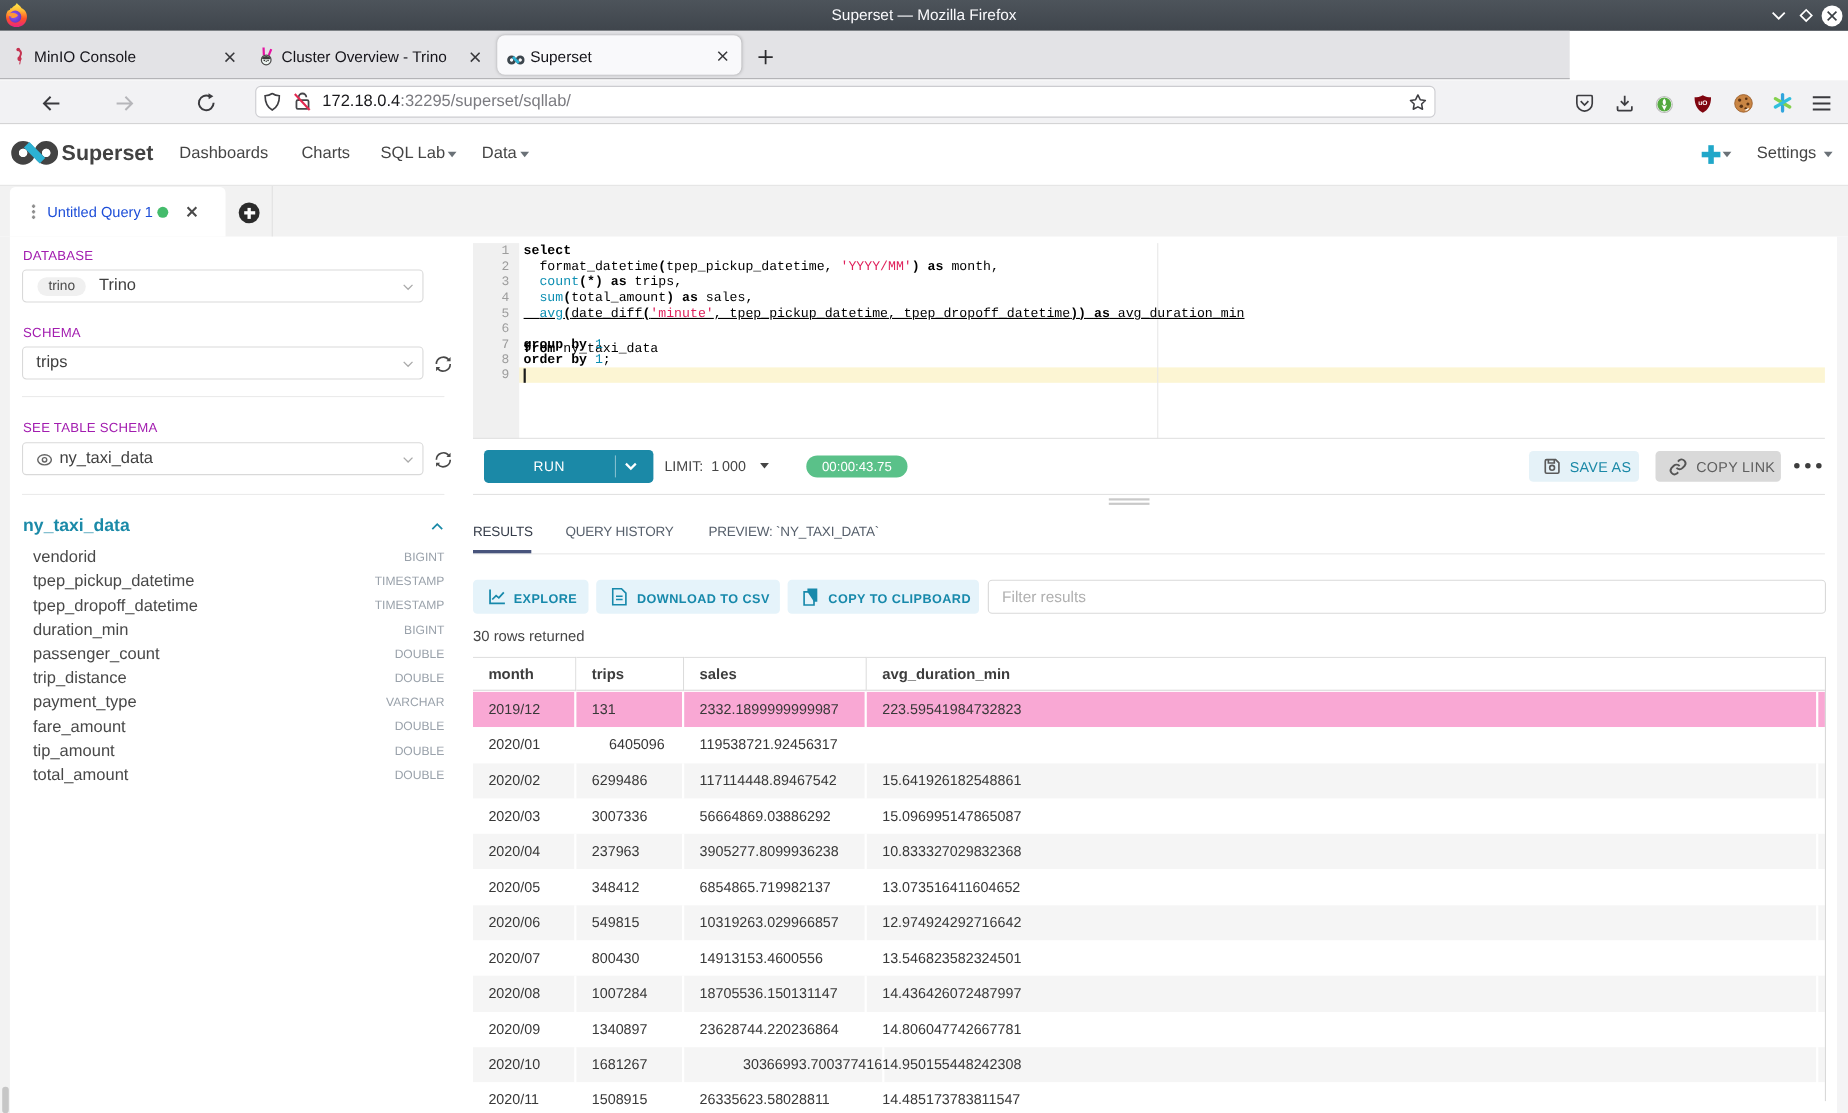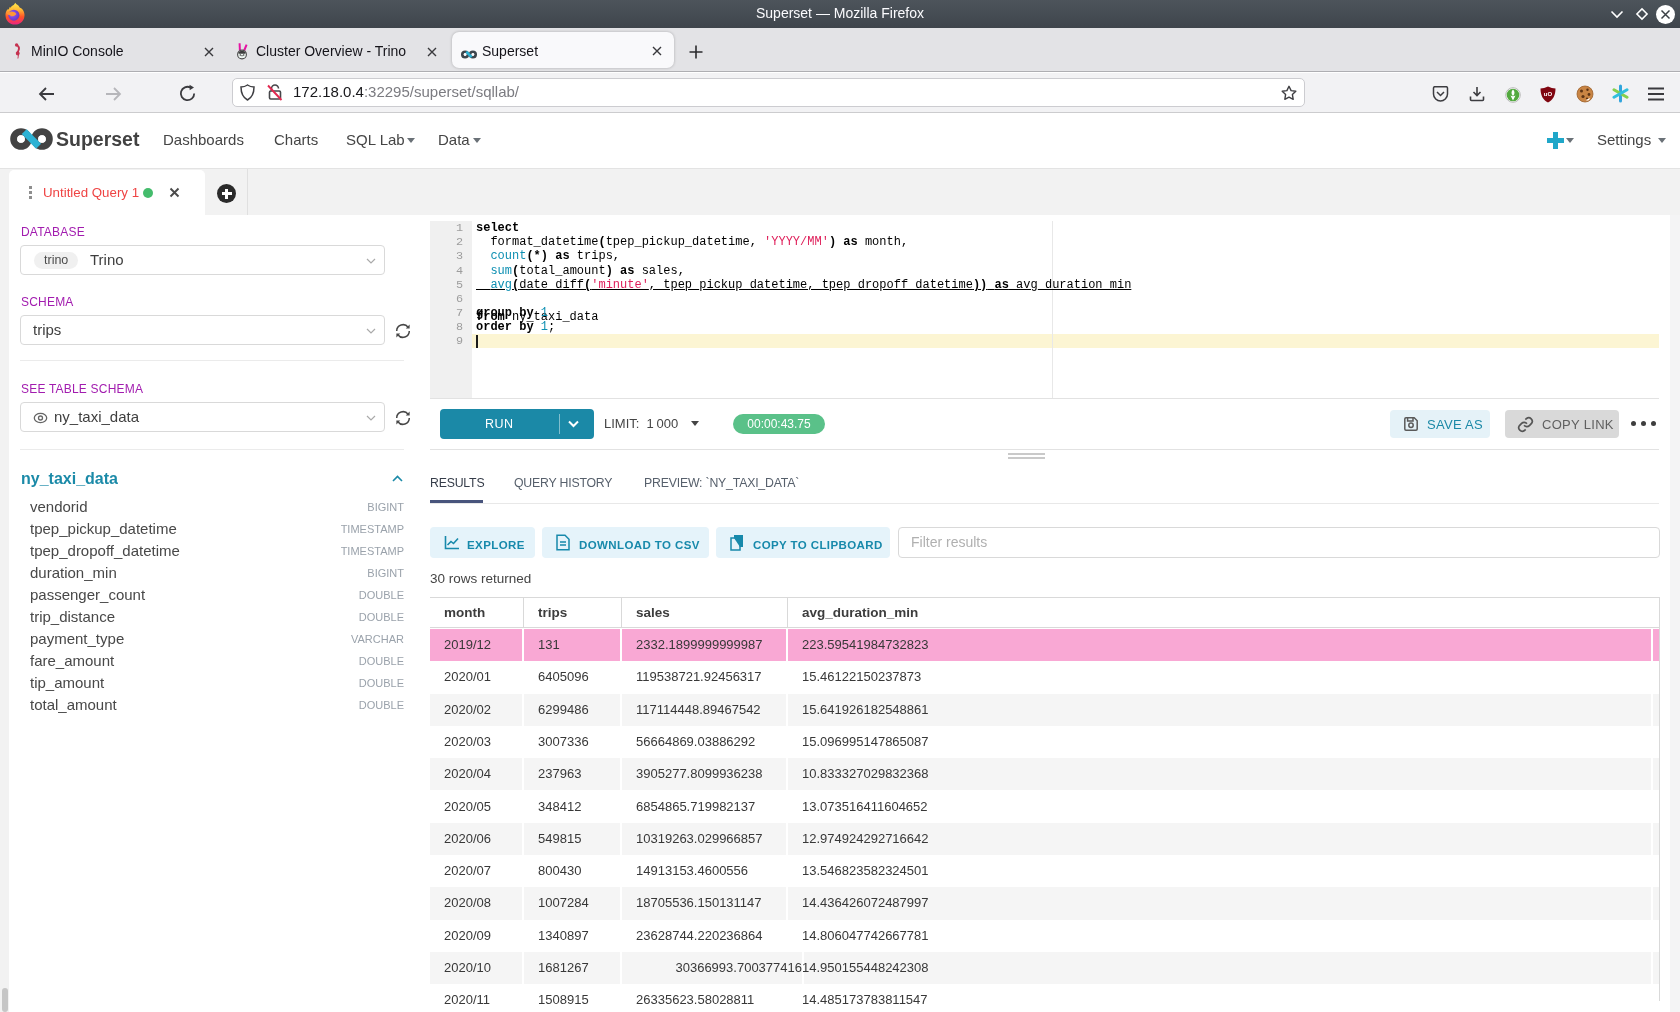--- a/index.html
+++ b/index.html
@@ -7,21 +7,21 @@
     font-family:"Liberation Sans", sans-serif; }
   #page { position:relative; width:1680px; height:1012px; }
 
   
   #titlebar { position:absolute; left:0; top:0; width:1680px; height:28px;
     background:linear-gradient(#4d545b,#3f454c); }
   #titletext { position:absolute; top:5px; width:100%; text-align:center;
     color:#fbfbfe; font-size:14px; }
 
   
-  #tabbar { position:absolute; left:0; top:28px; width:1680px; height:44px; background:#e3e3e6; border-bottom:1px solid #aeaeb2; }
+  #tabbar { position:absolute; left:0; top:28px; width:1427px; height:44px; background:#e3e3e6; border-bottom:1px solid #aeaeb2; }
   .fftab { position:absolute; top:0; height:48px; color:#15141a; font-size:14px; }
   #activetab { position:absolute; left:452px; top:4px; width:222px; height:36px;
     background:#f9f9fb; border-radius:7px; box-shadow:0 0 3px rgba(0,0,0,.25); }
 
   
   #urlrow { position:absolute; left:0; top:73px; width:1680px; height:40px; background:#f2f2f4;
     border-bottom:1px solid #ccccce; }
   #urlfield { position:absolute; left:232px; top:5px; width:1073px; height:29px; background:#fff;
     border:1px solid #ccccd0; border-radius:5px; }
   #urltext { position:absolute; left:293px; top:10px; font-size:15px; color:#18181b; }
@@ -32,21 +32,21 @@
     border-bottom:1px solid #e3e3e3; }
   .navlink { position:absolute; top:18px; font-size:15px; color:#454545; }
   #logotext { position:absolute; left:56px; top:14.5px; font-size:19.5px; font-weight:bold; color:#424242; }
   .caret { position:absolute; width:0; height:0; border-left:4.5px solid transparent;
     border-right:4.5px solid transparent; border-top:5.5px solid #6a7177; }
 
   
   #tabstrip { position:absolute; left:0; top:169px; width:1680px; height:46px; background:#f2f2f2; }
   #qtab { position:absolute; left:9px; top:1px; width:196px; height:45px; background:#fff;
     border-radius:5px 5px 0 0; }
-  #qtabname { position:absolute; left:34px; top:14.5px; font-size:13.3px; color:#ef4444; }
+  #qtabname { position:absolute; left:34px; top:14.5px; font-size:13.3px; color:#1d4ed8; }
 
   
   #leftstrip { position:absolute; left:0; top:215px; width:9px; height:797px; background:#f2f2f2; }
   #rightstrip { position:absolute; left:1670px; top:215px; width:10px; height:797px; background:#f4f4f5; }
   #leftthumb { position:absolute; left:2px; top:988px; width:6px; height:24px; background:#c6c6c6;
     border-radius:3px; }
 
   
   .sblabel { position:absolute; left:21px; font-size:12px; color:#a21caf; letter-spacing:.2px; }
   .sbselect { position:absolute; left:20px; width:365px; height:30px; background:#fff;
@@ -464,23 +464,22 @@
     <div class="hcell" style="left:192px; width:166px;">sales</div>
     <div class="hcell" style="left:358px; width:871px; border-right:none;">avg_duration_min</div>
     <div class="drow" style="top:32.0px; background:#f9a8d4;">
       <div class="dcell" style="left:0; width:94px;">2019/12</div>
       <div class="dcell" style="left:94px; width:98px;">131</div>
       <div class="dcell" style="left:192px; width:166px;">2332.1899999999987</div>
       <div class="dcell" style="left:358px; width:865px;">223.59541984732823</div>
     </div>
     <div class="drow" style="top:64.3px; background:#fff;">
       <div class="dcell" style="left:0; width:94px;">2020/01</div>
-      <div class="dcell" style="left:94px; width:98px;">6405096</div>
+      <div class="dcell" style="left:94px; width:98px;text-align:center;">6405096</div>
       <div class="dcell" style="left:192px; width:166px;">119538721.92456317</div>
-      <div class="dcell" style="left:358px; width:865px;">15.46122150237873</div>
     </div>
     <div class="drow" style="top:96.6px; background:#f5f5f5;">
       <div class="dcell" style="left:0; width:94px;">2020/02</div>
       <div class="dcell" style="left:94px; width:98px;">6299486</div>
       <div class="dcell" style="left:192px; width:166px;">117114448.89467542</div>
       <div class="dcell" style="left:358px; width:865px;">15.641926182548861</div>
     </div>
     <div class="drow" style="top:128.9px; background:#fff;">
       <div class="dcell" style="left:0; width:94px;">2020/03</div>
       <div class="dcell" style="left:94px; width:98px;">3007336</div>

